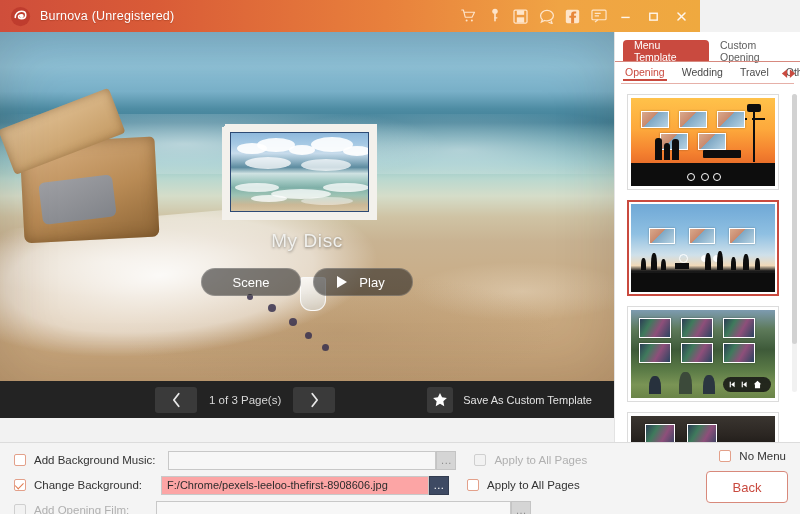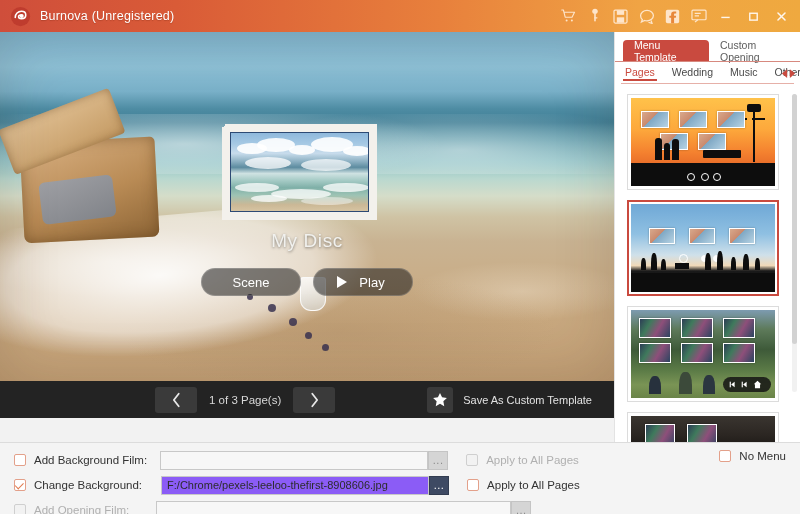--- a/index.html
+++ b/index.html
@@ -6,21 +6,21 @@
   html, body {
     width: 800px; height: 514px;
     font-family: "Liberation Sans", sans-serif;
     overflow: hidden;
     background: #f2f2f2;
   }
   #app { position: relative; width: 800px; height: 514px; }
 
   
   .titlebar {
-    position: absolute; left: 0; top: 0; width: 800px; height: 32px;
+    position: absolute; left: 0; top: 0; width: 700px; height: 32px;
     background: linear-gradient(to right, #cf4e3b 0%, #d95b37 22%, #e8803c 55%, #f0a444 80%, #efa93f 100%);
     display: flex; align-items: center;
   }
   .logo-wrap { margin-left: 9px; width: 22px; height: 22px; display:flex; align-items:center; justify-content:center;}
   .app-title {
     margin-left: 9px; color: #ffffff; font-size: 12.5px; letter-spacing: .2px;
     text-shadow: 0 1px 1px rgba(120,40,20,.35);
   }
   .tb-icons { margin-left: auto; display: flex; align-items: center; gap: 9px; margin-right: 9px; }
   .tb-ic {
@@ -226,21 +226,21 @@
   }
   .cbx.checked:after {
     content:""; width:7px; height:4px; border-left:1.6px solid #e07a4e; border-bottom:1.6px solid #e07a4e;
     transform: rotate(-45deg) translate(0px,-1px);
   }
   .cbx.disabled { border-color:#cfcfcf; background:#f2f2f2; }
   .cbx-label { font-size:11.5px; color:#333; margin-left:8px; white-space:nowrap; }
   .cbx-label.disabled { color:#b0b0b0; }
 
   .fld {
-    height:19px; background:#8b5cf6; border:1px solid #c8c8c8; display:flex; align-items:center;
+    height:19px; background:#fca5a5; border:1px solid #c8c8c8; display:flex; align-items:center;
     font-size:11px; color:#2c2c2c; padding:0 5px;
   }
   .fld.disabled { background:#f7f7f7; }
   .ell {
     width:20px; height:19px; display:flex; align-items:center; justify-content:center;
     font-size:11px; letter-spacing:.5px; flex:none;
   }
   .ell.active { background:#3e4a63; color:#fff; border:1px solid #323c50; }
   .ell.dis { background:#d5d5d5; color:#8d8d8d; border:1px solid #c4c4c4; }
 
@@ -399,27 +399,27 @@
         <span>Menu Template</span>
       </div>
       <div class="tab">
         <span>Custom Opening</span>
       </div>
       <div class="tabrow-line"></div>
     </div>
 
     <div class="subtabrow">
       <div class="subtab active">
-        <span>Pages</span>
+        <span>Opening</span>
       </div>
       <div class="subtab">
         <span>Wedding</span>
       </div>
       <div class="subtab">
-        <span>Music</span>
+        <span>Travel</span>
       </div>
       <div class="subtab" style="margin-right:0">
         <span>Others</span>
       </div>
       <div class="subtab-arrows">
         <span>
           <svg width="7" height="9" viewBox="0 0 8 10" fill="#c94a3f">
               <path d="M7 0L1 5l6 5z"></path>
             </svg>
         </span>
@@ -547,21 +547,21 @@
 
     <div class="scrollbar">
       <div class="scrollthumb"></div>
     </div>
   </div>
 
   <div class="bottom">
 
     <div class="row row1">
       <div class="cbx"></div>
-      <div class="cbx-label">Add Background Film:</div>
+      <div class="cbx-label">Add Background Music:</div>
       <div class="fld disabled" style="width:268px; margin-left:13px;" title=""></div>
       <div class="ell dis">...</div>
       <div class="cbx disabled" style="margin-left:18px"></div>
       <div class="cbx-label disabled">Apply to All Pages</div>
     </div>
 
     <div class="row row2">
       <div class="cbx checked"></div>
       <div class="cbx-label">Change Background:</div>
       <div class="fld" style="width:268px; margin-left:19px;">F:/Chrome/pexels-leeloo-thefirst-8908606.jpg</div>
@@ -576,15 +576,16 @@
       <div class="fld disabled" style="width:355px; margin-left:27px;"></div>
       <div class="ell dis">...</div>
     </div>
 
     <div class="nomenu">
       <div class="cbx"></div>
       <div class="cbx-label">No Menu</div>
     </div>
 
     <div class="actions">
+      <div class="abtn">Back</div>
     </div>
   </div>
 </div>
 
 </body></html>

